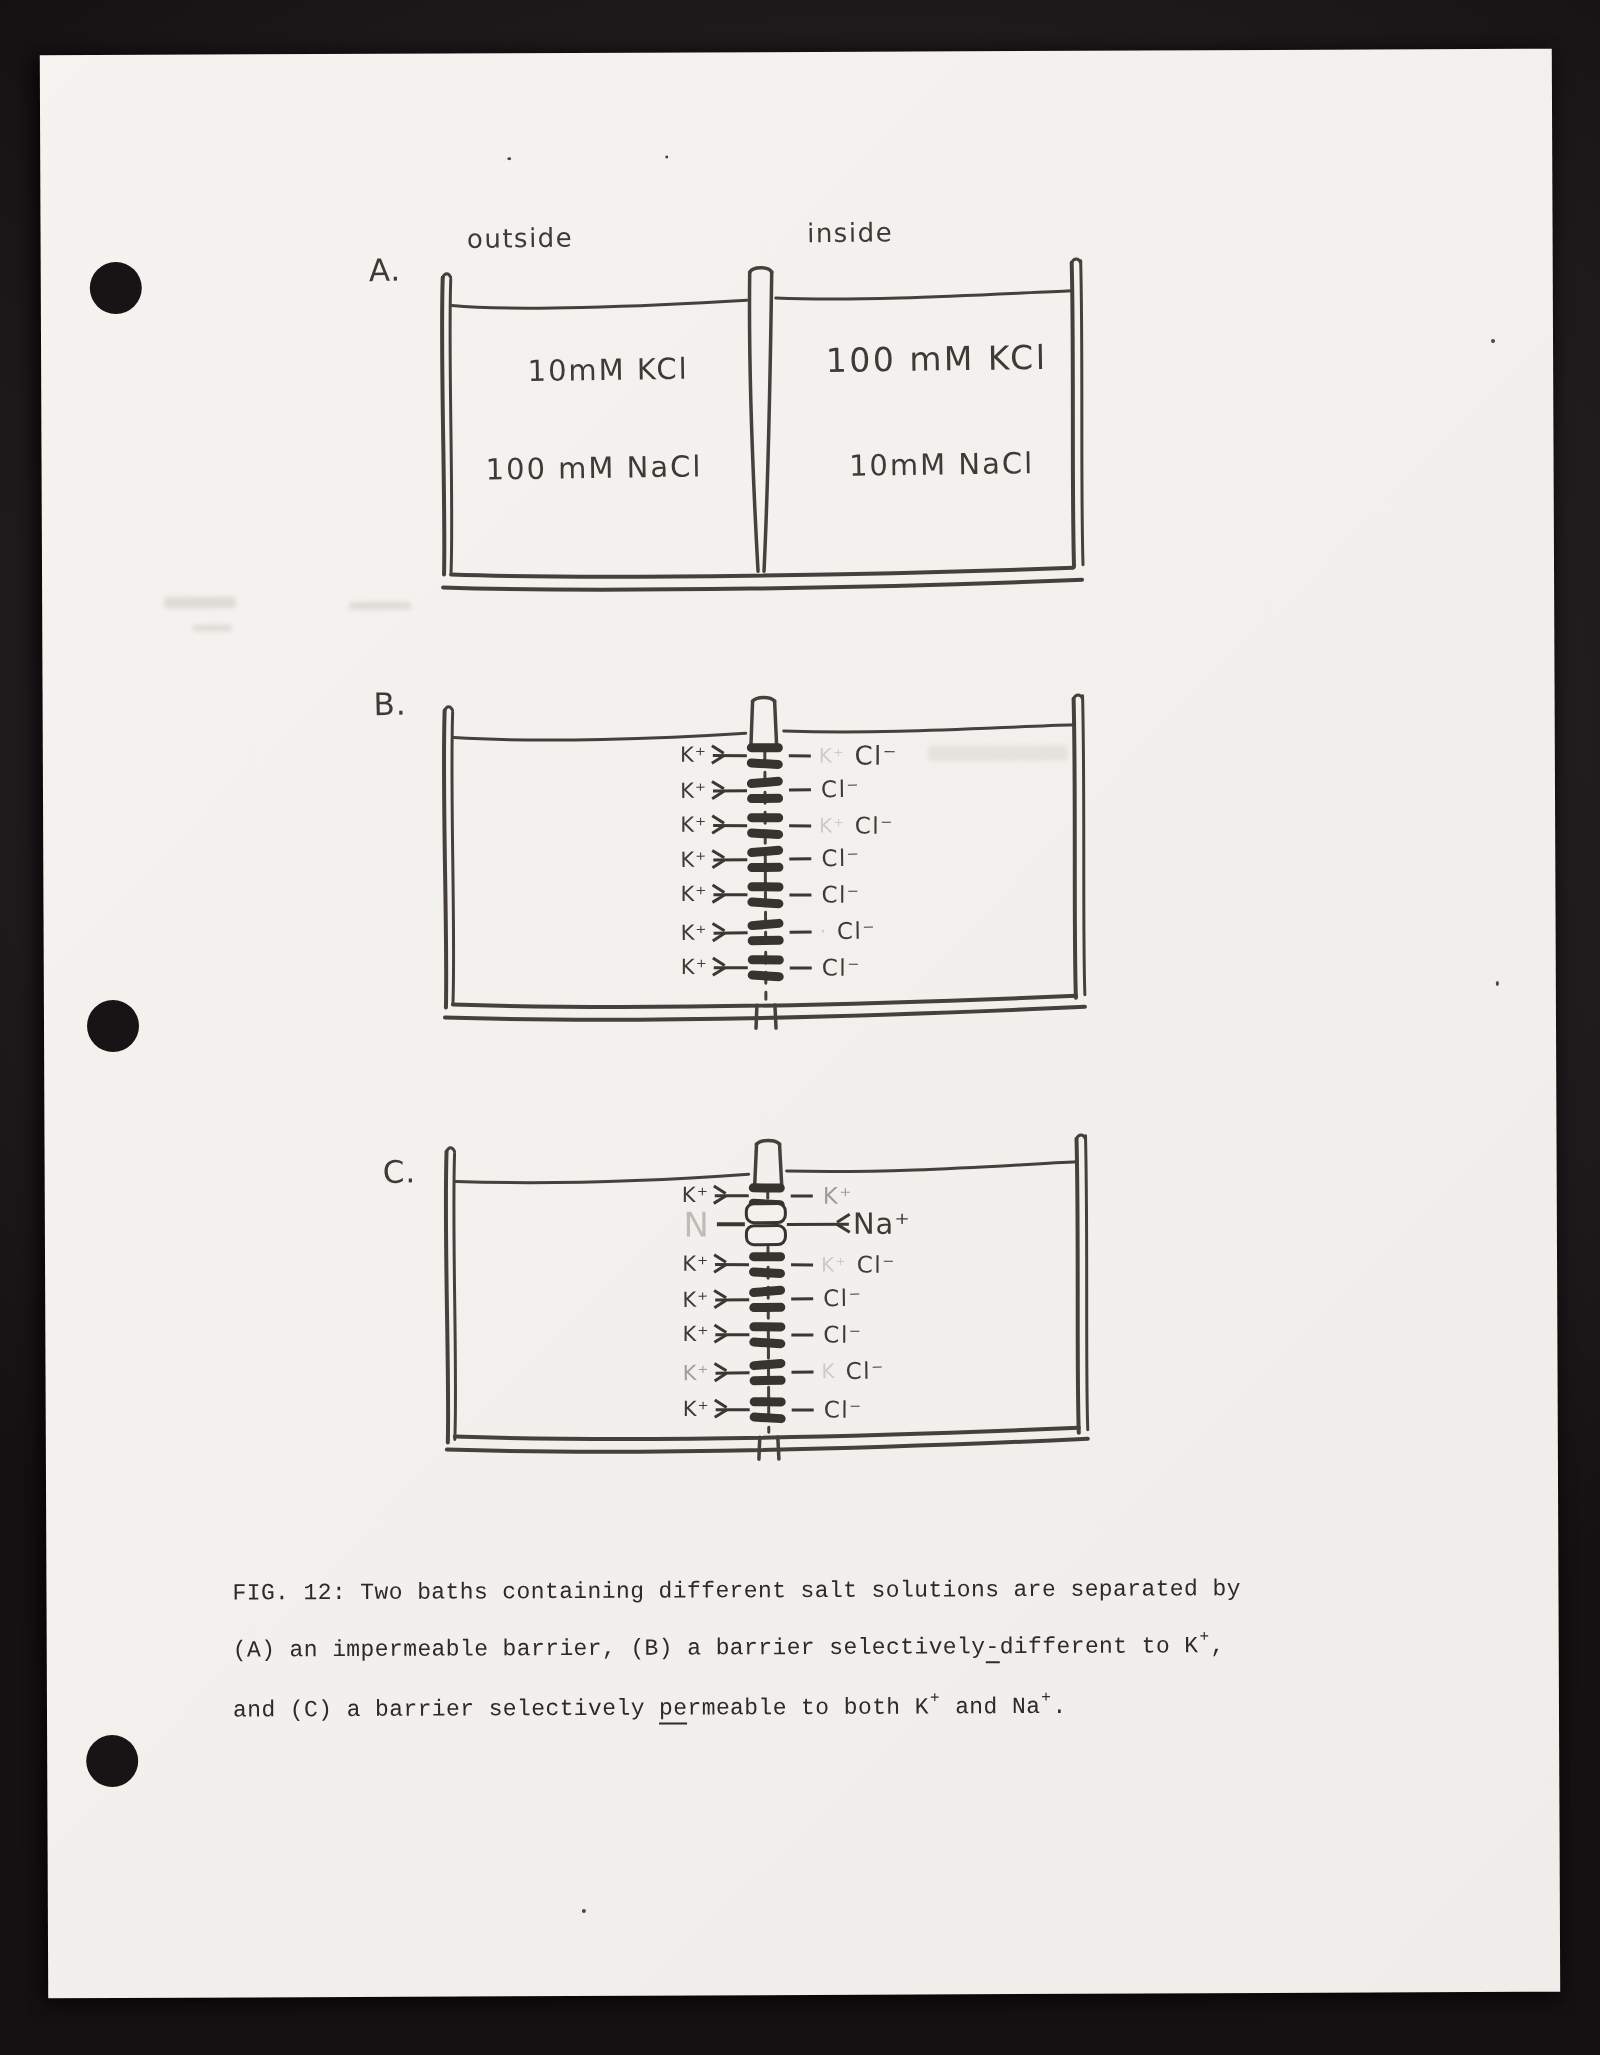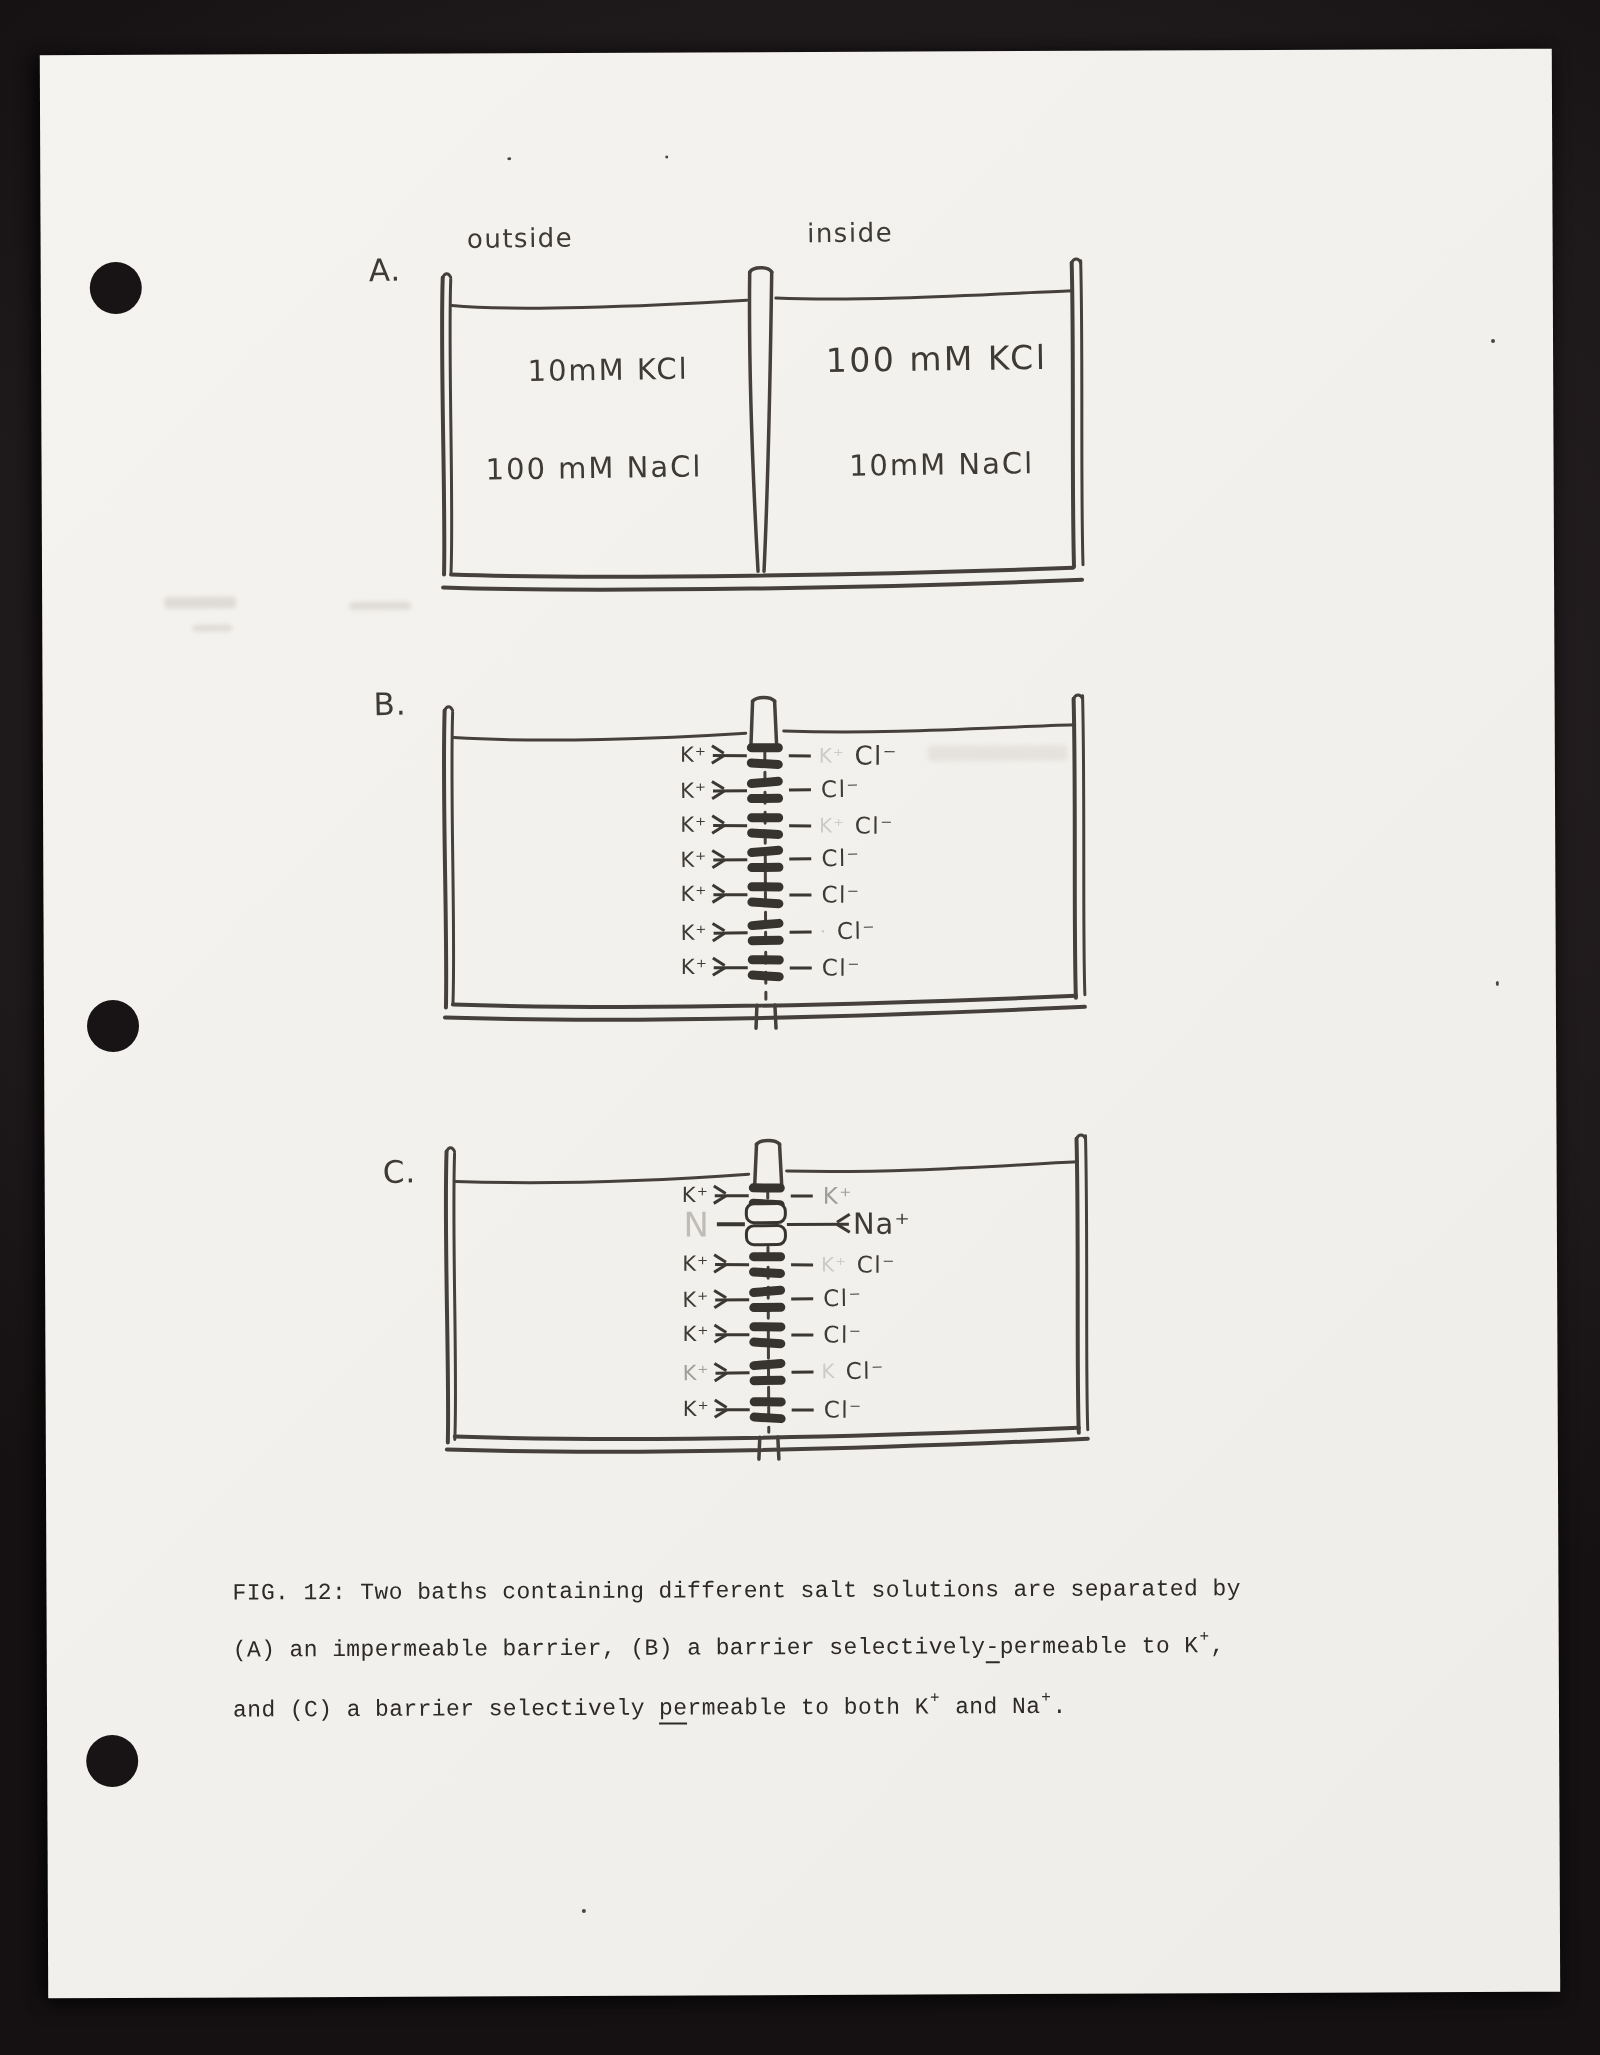--- a/index.html
+++ b/index.html
@@ -288,21 +288,21 @@
               <b></b>
             </span>
             <span class="dash"></span>
             <span class="ion-right">Cl⁻</span>
           </div>
         </div>
     </section>
 
     <div id="caption-box">
         <div class="caption-line" style="top: 1526px;"><span>FIG. 12: Two baths containing different salt solutions are separated by</span></div>
-        <div class="caption-line" style="top: 1583px;"><span>(A) an impermeable barrier, (B) a barrier selectively</span><span class="cu">-</span><span>permeable to K</span><span class="csup">+</span><span>,</span></div>
+        <div class="caption-line" style="top: 1583px;"><span>(A) an impermeable barrier, (B) a barrier selectively</span><span class="cu">-</span><span>different to K</span><span class="csup">+</span><span>,</span></div>
         <div class="caption-line" style="top: 1643px;"><span>and (C) a barrier selectively </span><span class="cu">pe</span><span>rmeable to both K</span><span class="csup">+</span><span> and Na</span><span class="csup">+</span><span>.</span></div>
       </div>
 
     <div class="speck" style="left:467px; top:104px; width:4px; height:3px;"></div>
     <div class="speck" style="left:625px; top:103px; width:3px; height:3px;"></div>
     <div class="speck" style="left:1450px; top:290px; width:4px; height:4px;"></div>
     <div class="speck" style="left:534px; top:1856px; width:4px; height:4px;"></div>
     <div class="speck" style="left:1452px; top:932px; width:3px; height:5px;"></div>
     <div class="smudge" style="left:122px; top:542px; width:72px; height:12px;"></div>
     <div class="smudge" style="left:307px; top:548px; width:62px; height:8px;"></div>

